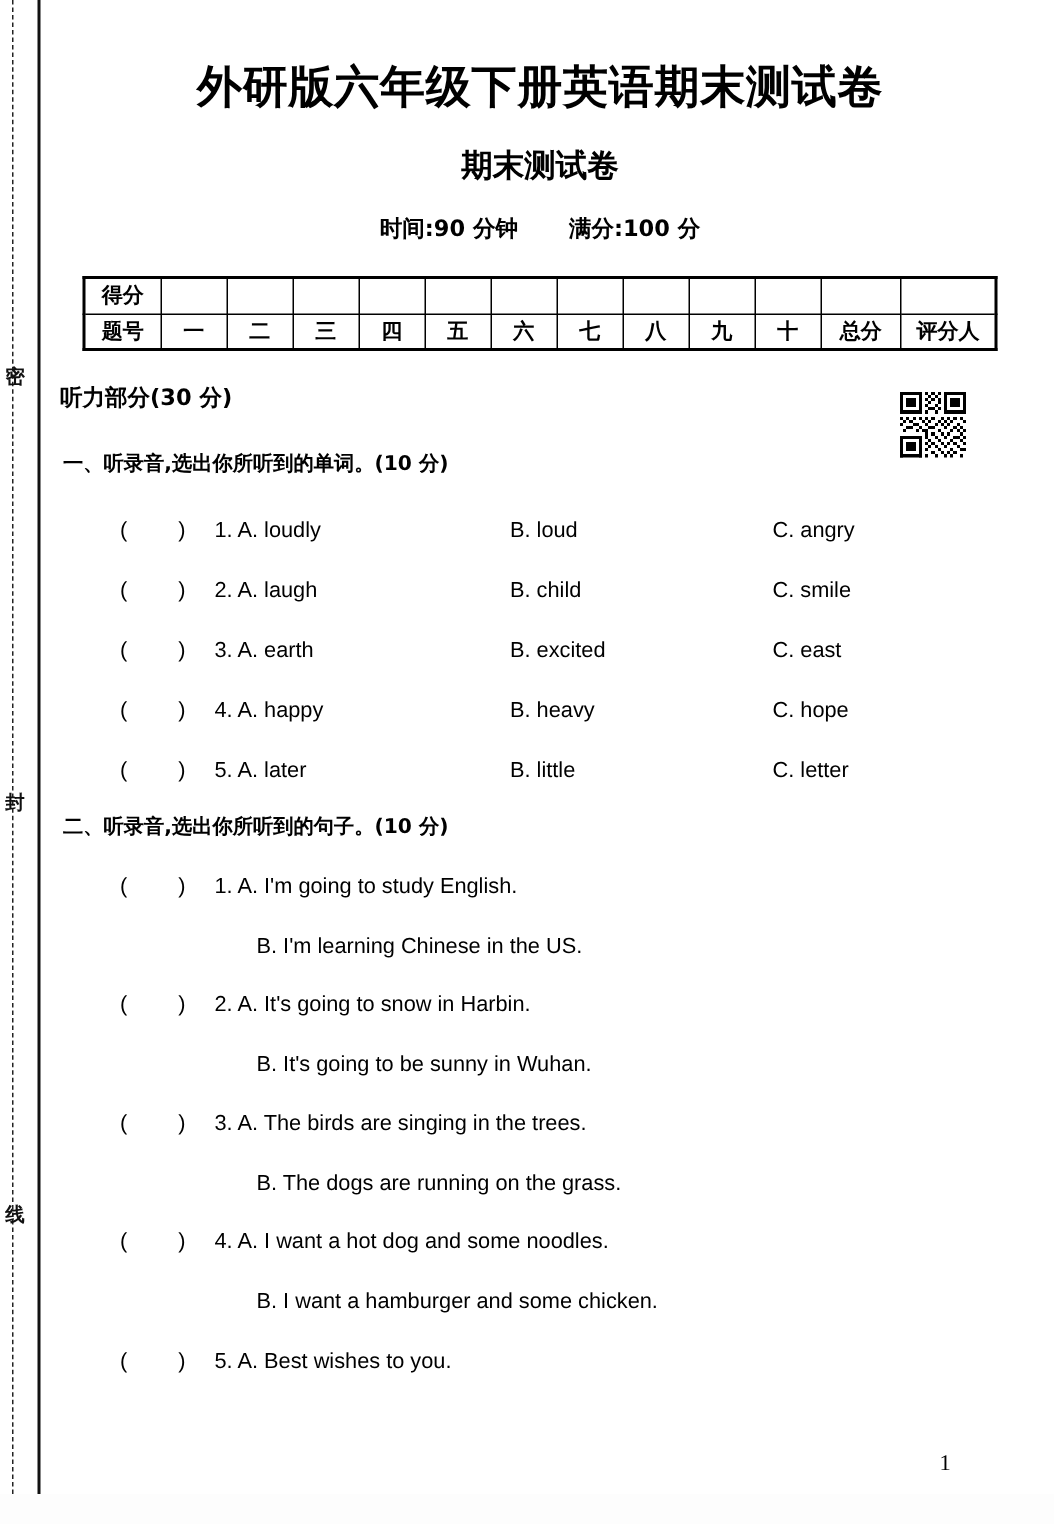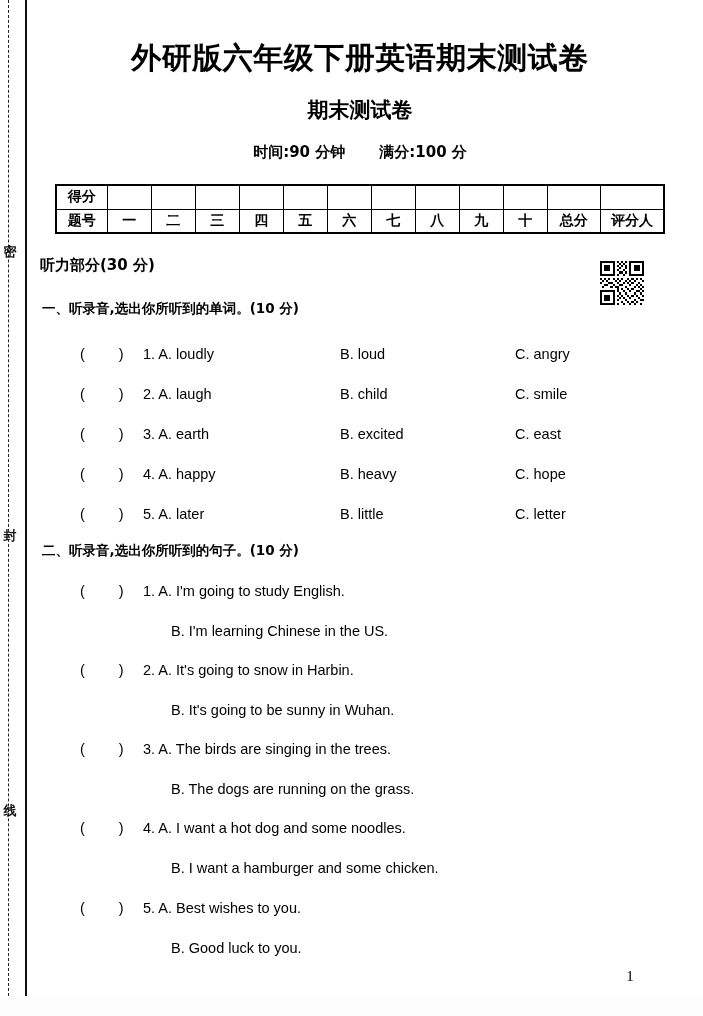--- a/index.html
+++ b/index.html
@@ -434,18 +434,15 @@
     <span class="paren"><span>(</span><span class="pad"></span><span>)</span></span>
     <span class="colA">4. A. I want a hot dog and some noodles.</span>
   </div>
   <div class="cont-row" style="top:860px;padding-left:37px;">
     <span class="colB2">B. I want a hamburger and some chicken.</span>
   </div>
   <div class="opt-row" style="top:900px;">
     <span class="paren"><span>(</span><span class="pad"></span><span>)</span></span>
     <span class="colA">5. A. Best wishes to you.</span>
   </div>
-  <div class="cont-row" style="top:940px;">
-    <span class="colB2">B. Good luck to you.</span>
-  </div>
 
   <div id="page-number">1</div>
 </div>
 
 </body></html>

